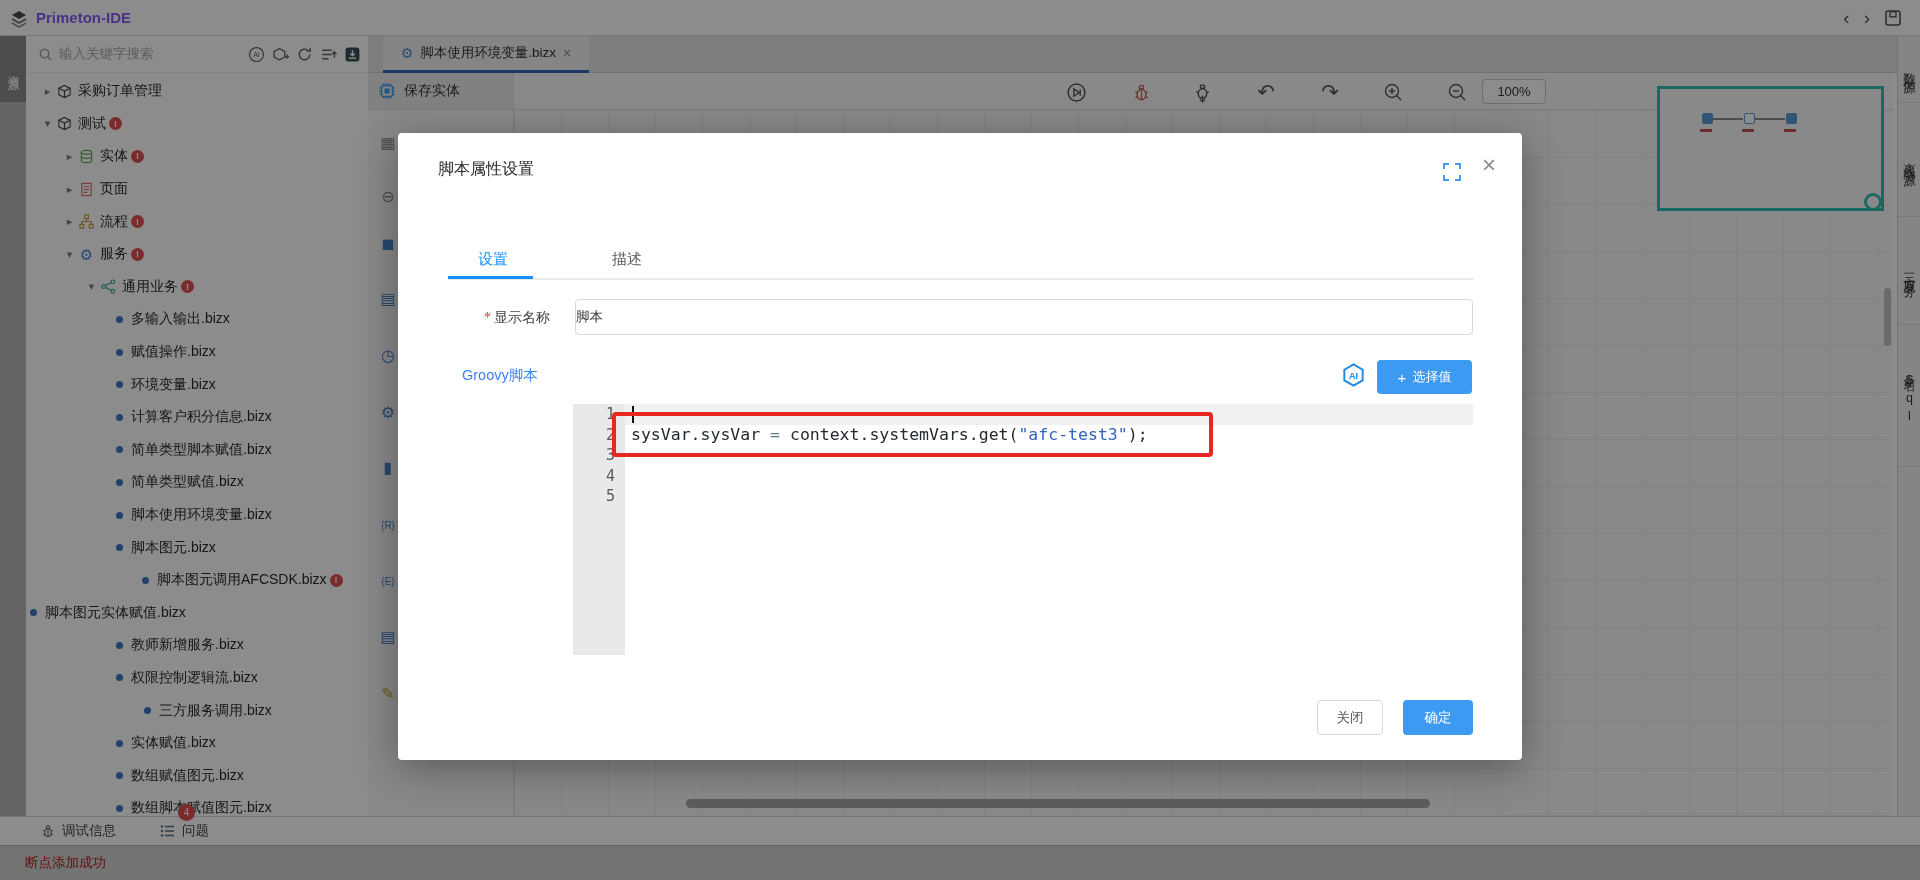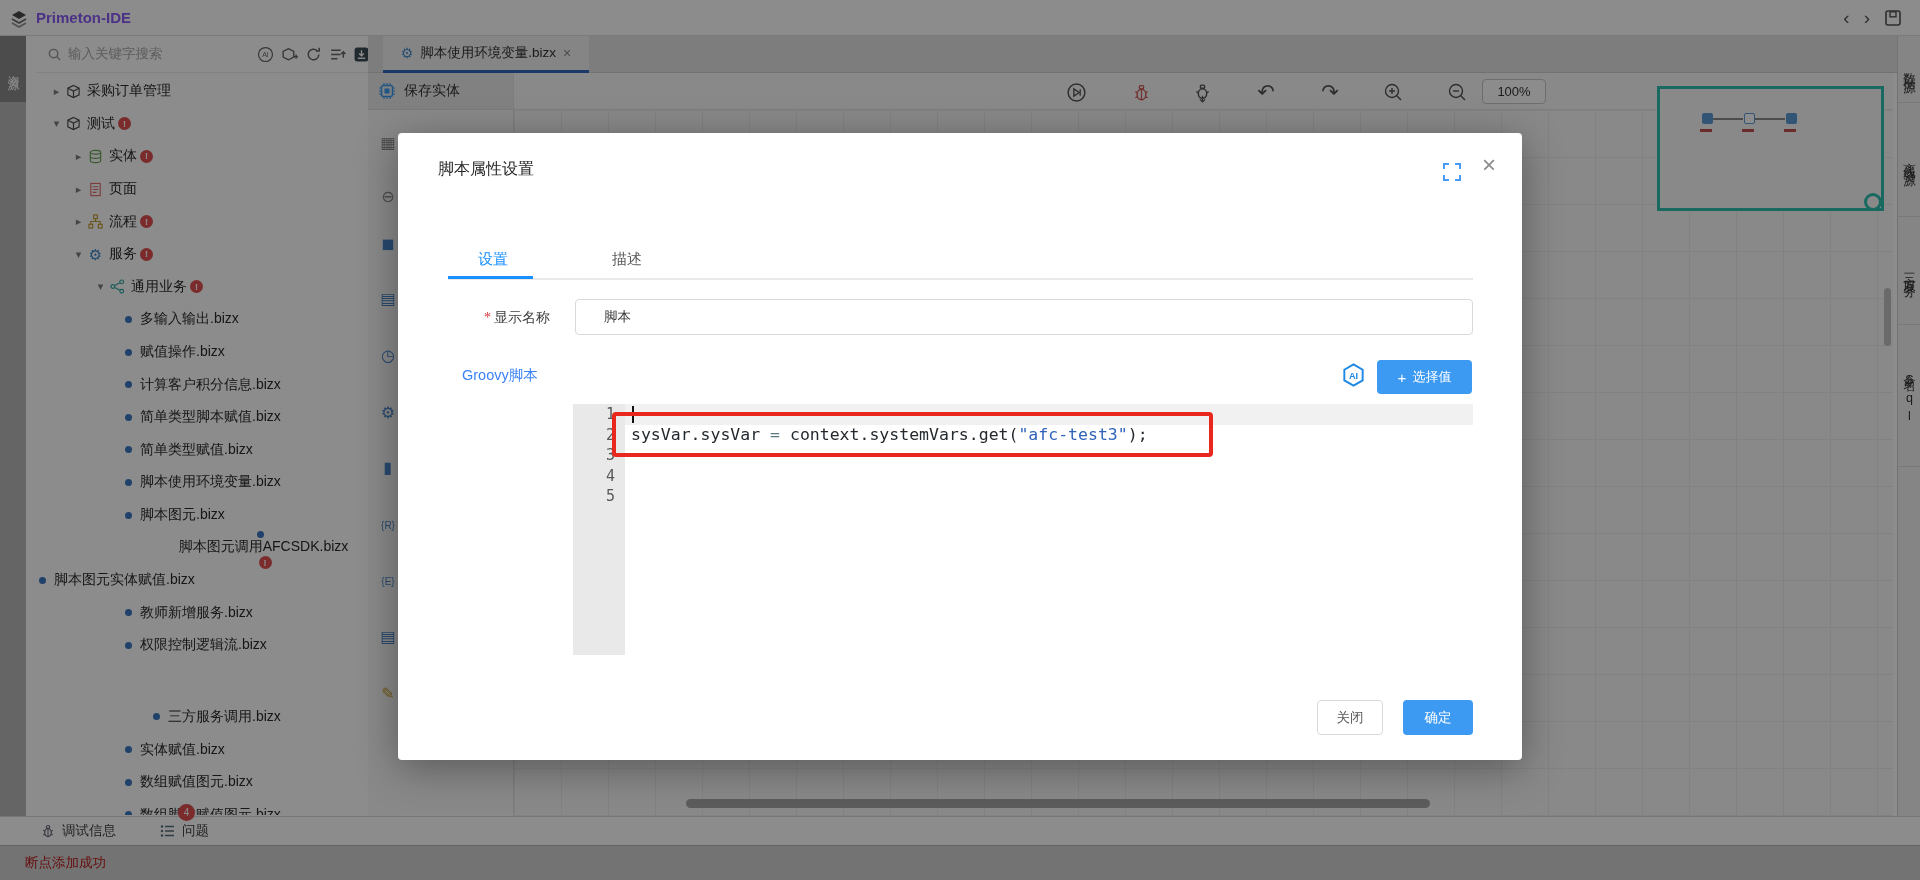--- a/index.html
+++ b/index.html
@@ -11,21 +11,21 @@
   #app-logo { margin-left:9px; width:20px; height:20px; }
   #app-title { margin-left:7px; font-size:15px; font-weight:600; color:#8b5cf6; }
   #titlebar-right { position:absolute; right:18px; top:0; height:36px; display:flex; align-items:center; gap:14px; color:#555; }
   .navchev { font-size:19px; color:#555; line-height:36px; cursor:default; }
 
   
   #rail { position:absolute; left:0; top:36px; width:26px; height:780px; background:#b9b9b9; }
   #rail-top { width:26px; height:66px; background:#8b8b8b; color:#fff; font-size:12px; writing-mode:vertical-rl; text-orientation:upright; display:flex; justify-content:center; align-items:center; letter-spacing:3px; }
 
   
-  #sidebar { position:absolute; left:37px; top:36px; width:342px; height:780px; background:#fff; border-right:1px solid #d5d5d5; }
+  #sidebar { position:absolute; left:28px; top:36px; width:342px; height:780px; background:#fff; border-right:1px solid #d5d5d5; }
   #searchrow { height:37px; border-bottom:1px solid #ebebeb; display:flex; align-items:center; padding:0 8px 0 10px; }
   #search-placeholder { margin-left:6px; font-size:13.5px; color:#a8a8a8; flex:1; }
   #search-actions { display:flex; align-items:center; gap:7px; }
   #tree { height:742px; overflow:hidden; padding-top:2px; }
   .trow { height:32.6px; display:flex; align-items:center; font-size:14px; color:#2b2b2b; white-space:nowrap; }
   .twist { width:15px; font-size:11px; color:#7f7f7f; text-align:center; flex:none; }
   .tico { width:17px; height:16px; margin:0 5px 0 1px; flex:none; display:flex; align-items:center; justify-content:center; }
   .gearglyph { font-size:15px; color:#3d85c8; line-height:15px; }
   .dotb { width:7px; height:7px; border-radius:50%; background:#3a77c2; margin:0 8px 0 2px; flex:none; }
   .tlbl { color:#2b2b2b; }
@@ -79,21 +79,21 @@
   #modal-title { position:absolute; left:40px; top:26px; font-size:16px; color:#262626; }
   #modal-fullscreen { position:absolute; left:1044px; top:29px; width:20px; height:20px; }
   #modal-close { position:absolute; left:1084px; top:20px; font-size:24px; color:#8c8c8c; line-height:24px; }
   .mtab { position:absolute; top:117px; font-size:15px; }
   #mtab-settings { left:80px; color:#1890ff; }
   #mtab-desc { left:214px; color:#595959; }
   #tab-underline-gray { position:absolute; left:50px; top:145px; width:1025px; height:2px; background:#e9e9e9; }
   #tab-underline-blue { position:absolute; left:50px; top:143px; width:85px; height:3px; background:#1890ff; }
   #name-label { position:absolute; left:86px; top:176px; font-size:14px; color:#404040;font-family:Liberation Serif, serif; }
   #name-label .req { color:#d9363e; margin-right:3px; }
-  #name-input { position:absolute; left:177px; top:166px; width:898px; height:36px; border:1px solid #d9d9d9; border-radius:4px; font-size:13.5px; color:#333; padding-left:28px; font-family:inherit; background:#fff; }
+  #name-input { position:absolute; left:177px; top:166px; width:898px; height:36px; border:1px solid #d9d9d9; border-radius:4px; font-size:13.5px; color:#333; padding-left:0; font-family:inherit; background:#fff; }
   #groovy-label { position:absolute; left:64px; top:233px; font-size:14.5px; color:#3b82f6; }
   #ai-hex { position:absolute; left:942px; top:229px; width:27px; height:27px; }
   #select-value-btn { position:absolute; left:979px; top:227px; width:95px; height:34px; background:#3d9af2; border-radius:4px; color:#fff; font-size:13px; display:flex; align-items:center; justify-content:center; gap:6px; border:none; }
   #select-value-btn .plus { font-size:15px; }
   #editor { position:absolute; left:175px; top:271px; width:900px; height:251px; }
   #gutter { position:absolute; left:0; top:0; width:52px; height:251px; background:#e9e9e9; font-family:"DejaVu Sans Mono",monospace; font-size:15px; color:#595959; text-align:right; padding:0 10px 0 0; line-height:20.5px; }
   #codearea { position:absolute; left:52px; top:0; width:848px; height:251px; background:#fff; }
   #line1strip { position:absolute; left:0; top:0; width:848px; height:20.5px; background:#f1f1f1; }
   #caret { position:absolute; left:7px; top:2px; width:2px; height:17px; background:#111; }
   #codeline2 { position:absolute; left:6px; top:20.5px; height:20.5px; line-height:20.5px; font-family:"DejaVu Sans Mono",monospace; font-size:16.5px; white-space:pre; }
@@ -242,56 +242,60 @@
         <div class="trow" style="padding-left: 86px;">
           <span class="dotb"></span>
           <span class="tlbl">多输入输出.bizx</span>
         </div>
         <div class="trow" style="padding-left: 86px;">
           <span class="dotb"></span>
           <span class="tlbl">赋值操作.bizx</span>
         </div>
         <div class="trow" style="padding-left: 86px;">
           <span class="dotb"></span>
+          <span class="tlbl">环境变量.bizx</span>
+        </div>
+        <div class="trow" style="padding-left: 86px;">
+          <span class="dotb"></span>
           <span class="tlbl">计算客户积分信息.bizx</span>
         </div>
         <div class="trow" style="padding-left: 86px;">
           <span class="dotb"></span>
           <span class="tlbl">简单类型脚本赋值.bizx</span>
         </div>
         <div class="trow" style="padding-left: 86px;">
           <span class="dotb"></span>
           <span class="tlbl">简单类型赋值.bizx</span>
         </div>
         <div class="trow" style="padding-left: 86px;">
           <span class="dotb"></span>
           <span class="tlbl">脚本使用环境变量.bizx</span>
         </div>
         <div class="trow" style="padding-left: 86px;">
           <span class="dotb"></span>
           <span class="tlbl">脚本图元.bizx</span>
         </div>
-        <div class="trow" style="padding-left: 112px; flex-direction: column;">
+        <div class="trow" style="padding-left: 112px;">
           <span class="dotb"></span>
           <span class="tlbl">脚本图元调用AFCSDK.bizx</span>
           <span class="tbadge">!</span>
         </div>
         <div class="trow" style="">
           <span class="dotb"></span>
           <span class="tlbl">脚本图元实体赋值.bizx</span>
         </div>
         <div class="trow" style="padding-left: 86px;">
           <span class="dotb"></span>
           <span class="tlbl">教师新增服务.bizx</span>
         </div>
         <div class="trow" style="padding-left: 86px;">
           <span class="dotb"></span>
           <span class="tlbl">权限控制逻辑流.bizx</span>
         </div>
-        <div class="trow" style="padding-left: 114px; margin-top: 39px;">
+        <div class="trow" style="padding-left: 114px;">
           <span class="dotb"></span>
           <span class="tlbl">三方服务调用.bizx</span>
         </div>
         <div class="trow" style="padding-left: 86px;">
           <span class="dotb"></span>
           <span class="tlbl">实体赋值.bizx</span>
         </div>
         <div class="trow" style="padding-left: 86px;">
           <span class="dotb"></span>
           <span class="tlbl">数组赋值图元.bizx</span>

